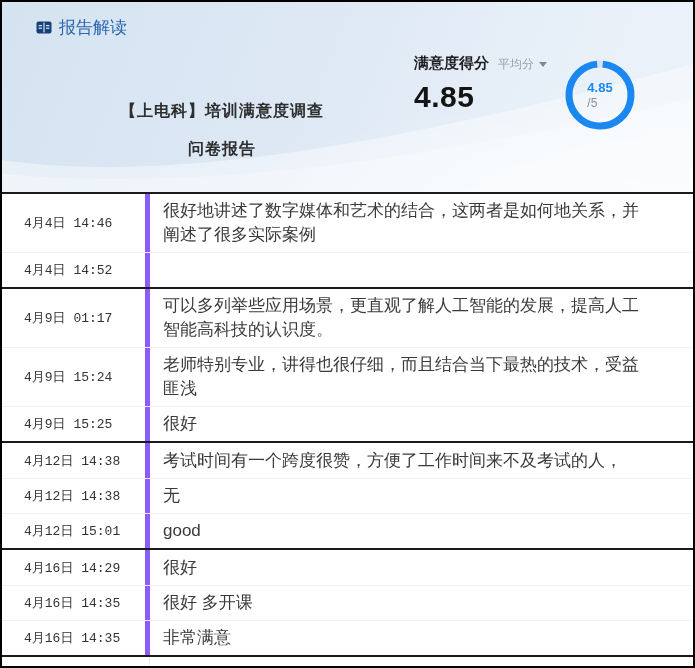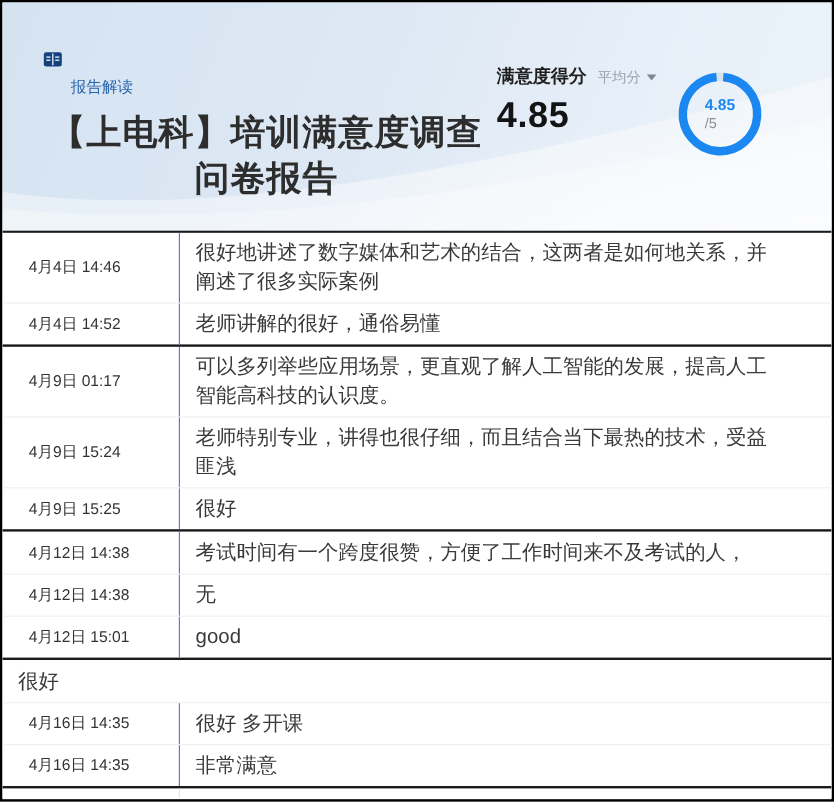--- a/index.html
+++ b/index.html
@@ -15,25 +15,25 @@
     background:
       radial-gradient(130% 120% at 100% 115%, rgba(255,255,255,0.65), rgba(255,255,255,0) 55%),
       linear-gradient(112deg, #d5e3f1 0%, #dde8f4 42%, #e7eff8 72%, #ecf3fa 100%);
   }
   .wave { position:absolute; left:0; bottom:0; width:100%; height:190px; pointer-events:none; }
 
   .breadcrumb {
     position:absolute; top:14px; left:34px;
     display:flex; align-items:center; gap:7px; cursor:pointer;
   }
-  .breadcrumb-label { font-size:13px; color:#2a66ae;margin-top:48px; }
+  .breadcrumb-label { font-size:17px; color:#2a66ae; }
 
   .title {
     position:absolute; top:90px; left:28px; width:384px;
-    text-align:center; font-size:29px; font-weight:700;
+    text-align:center; font-size:16px; font-weight:700;
     line-height:38px; color:#2d2d2d; letter-spacing:1px;
   }
 
   .score-panel { position:absolute; top:52px; left:412px; }
   .score-head { display:flex; align-items:baseline; gap:9px; }
   .score-label { font-size:15px; font-weight:700; color:#1f1f1f; }
   .score-mode { display:flex; align-items:center; gap:5px; cursor:pointer; }
   .score-mode-label { font-size:12px; color:#99a1ab; }
   .caret {
     width:0; height:0; display:inline-block;
@@ -52,22 +52,22 @@
 
   
   .table { background:#fff; }
   .group { border-top:2px solid #1a1a1a; }
   .row { display:flex; align-items:center; min-height:35px; }
   .row + .row { border-top:1px solid #f0f0f0; }
   .cell-time {
     flex:0 0 148px; align-self:stretch;
     display:flex; align-items:center;
     padding:5px 6px 5px 22px;
-    border-right:1px solid #8b5cf6;
-    font-size:13px; color:#333;
+    border-right:5px solid #8b5cf6;
+    font-size:13px; color:#333;font-family:Liberation Mono, monospace;
   }
   .cell-comment {
     flex:1; padding:5px 42px 5px 13px;
     font-size:17px; color:#3a3a3a; line-height:24px;
   }
   .partial-row { display:flex; height:10px; border-top:2px solid #1a1a1a; }
   .partial-time { flex:0 0 148px; border-right:1px solid #e7e7e7; }
 </style>
 </head>
 <body>
@@ -124,21 +124,20 @@
 
   <div class="table">
 
     <div class="group">
       <div class="row">
         <div class="cell-time">4月4日 14:46</div>
         <div class="cell-comment">很好地讲述了数字媒体和艺术的结合，这两者是如何地关系，并阐述了很多实际案例</div>
       </div>
       <div class="row">
         <div class="cell-time">4月4日 14:52</div>
-        <div class="cell-comment">老师讲解的很好，通俗易懂</div>
       </div>
     </div>
 
     <div class="group">
       <div class="row">
         <div class="cell-time">4月9日 01:17</div>
         <div class="cell-comment">可以多列举些应用场景，更直观了解人工智能的发展，提高人工智能高科技的认识度。</div>
       </div>
       <div class="row">
         <div class="cell-time">4月9日 15:24</div>
@@ -160,20 +159,21 @@
         <div class="cell-comment">无</div>
       </div>
       <div class="row">
         <div class="cell-time">4月12日 15:01</div>
         <div class="cell-comment">good</div>
       </div>
     </div>
 
     <div class="group">
       <div class="row">
+        <div class="cell-time">4月16日 14:29</div>
         <div class="cell-comment">很好</div>
       </div>
       <div class="row">
         <div class="cell-time">4月16日 14:35</div>
         <div class="cell-comment">很好 多开课</div>
       </div>
       <div class="row">
         <div class="cell-time">4月16日 14:35</div>
         <div class="cell-comment">非常满意</div>
       </div>

